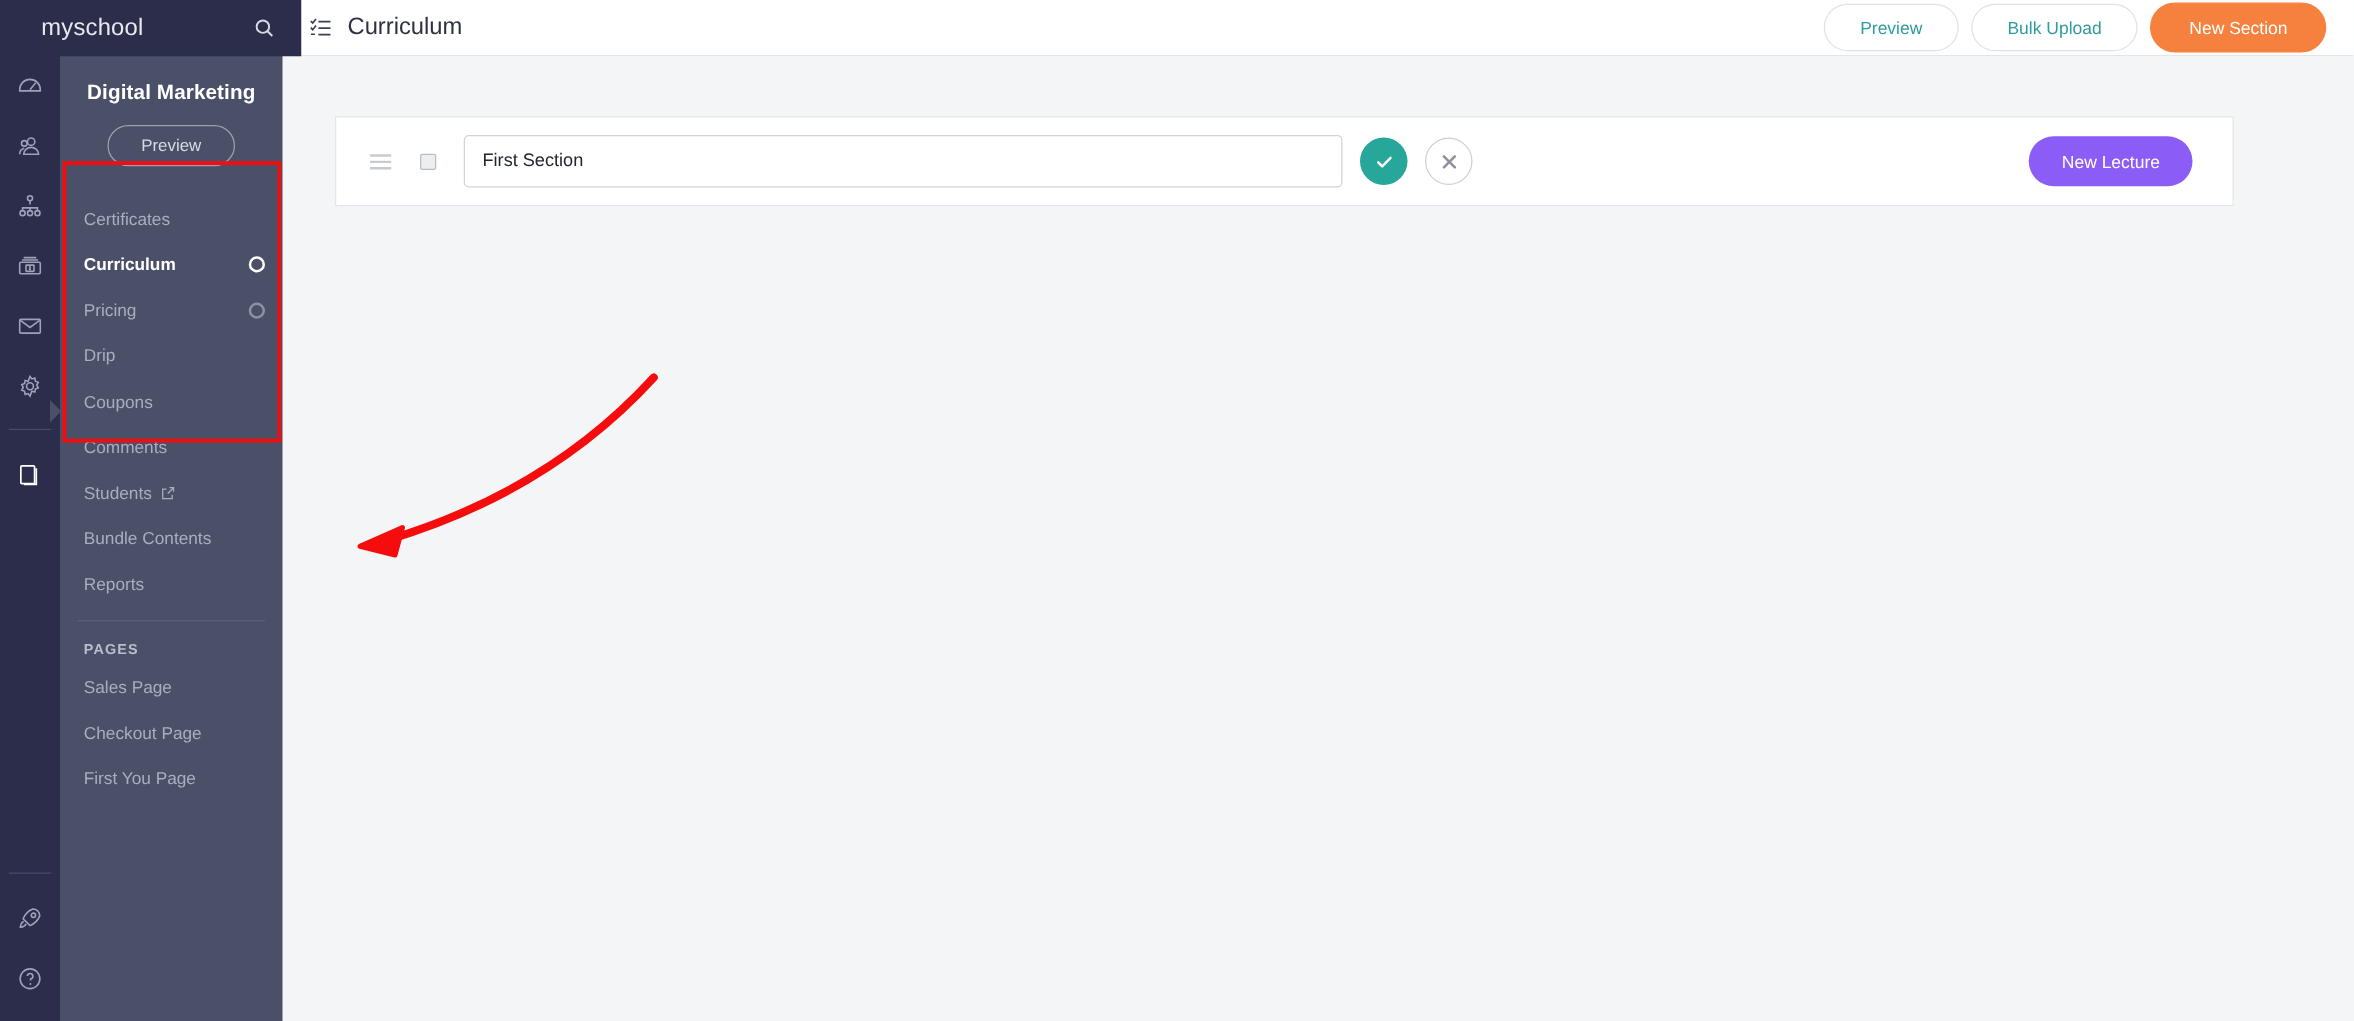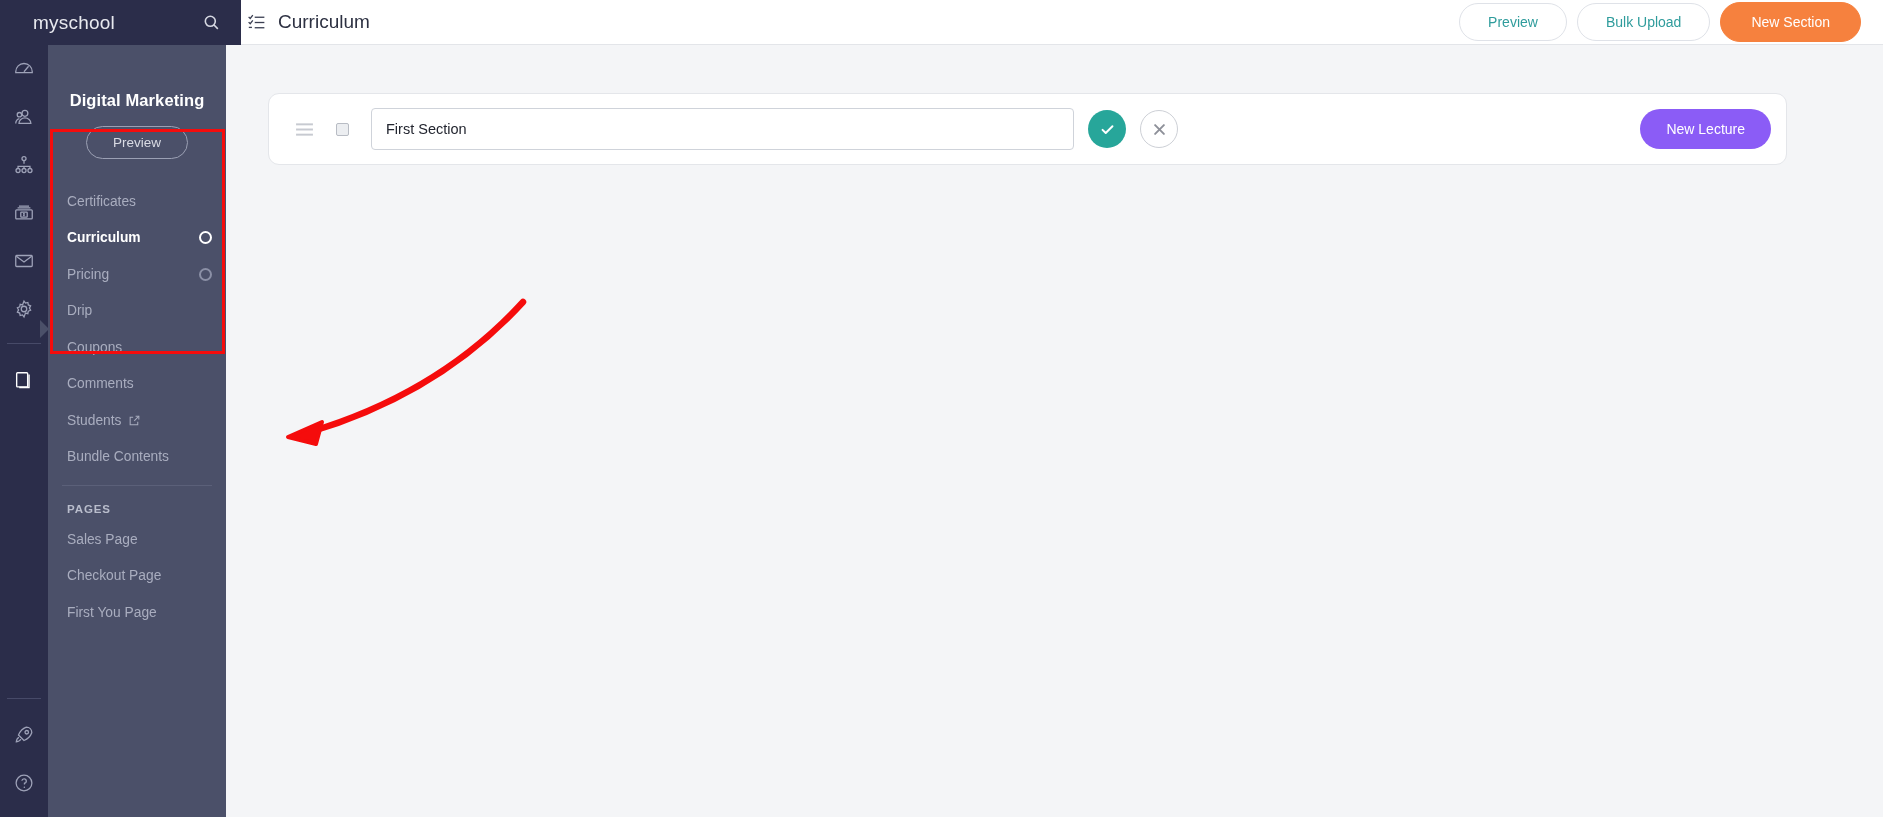--- a/index.html
+++ b/index.html
@@ -51,21 +51,21 @@
   .brand-name {
     color: #e8e9ef; font-size: 19px; margin-left: 18px; letter-spacing: .2px;
   }
   .brand-search { margin-left: auto; margin-right: 20px; display:flex; cursor: pointer; }
 
   
   .sidebar {
     width: 178px; flex: 0 0 178px;
     background: #4b5069;
     height: 817px;
-    padding-top: 71px;
+    padding-top: 45px;
     position: relative;
     overflow: hidden;
   }
   .course-title {
     color: #ffffff; font-size: 16.5px; font-weight: bold;
     text-align: center; margin-top: 20px; letter-spacing: .1px;
   }
   .preview-wrap { display: flex; justify-content: center; margin-top: 16px; }
   .preview-btn {
     border: 1px solid #9ba0b4; border-radius: 18px;
@@ -125,23 +125,23 @@
   .btn-ghost { background: #ffffff; border: 1px solid #dfe2e8; color: #2f9c9c; }
   .btn-primary { background: #f6813e; border: 1px solid #f6813e; color: #ffffff; padding: 12px 30px; }
 
   .content { flex: 1 1 auto; position: relative; overflow: hidden; }
 
   .section-card {
     position: absolute; left: 42px; top: 48px;
     width: 1519px; height: 72px;
     background: #ffffff;
     border: 1px solid #e4e6ea;
-    border-radius: 11px;
-    display: flex; align-items: center;
-    padding: 0 15px 0 26px;
+    border-radius: 1px;
+    display: flex; align-items: center;
+    padding: 0 32px 0 26px;
   }
   .drag-handle { display: flex; cursor: grab; margin-right: 22px; }
   .sec-checkbox {
     width: 13px; height: 13px; border: 1px solid #b8bcc4;
     background: #eceef1; border-radius: 2px; cursor: pointer;
     margin-right: 22px; flex: 0 0 13px;
   }
   .sec-input {
     width: 703px; height: 42px;
     border: 1px solid #cfd3da; border-radius: 4px;
@@ -293,20 +293,23 @@
         <span class="nav-ext">
           <svg width="13" height="13" viewBox="0 0 24 24" fill="none" stroke="#a9adbf" stroke-width="1.9">
             <path d="M14 4h6v6"></path>
               <path d="M20 4l-8.5 8.5"></path>
             <path d="M18 14.5V20H4V6h5.5"></path>
           </svg>
         </span>
       </div>
       <div class="nav-item">
         <span class="nav-label">Bundle Contents</span>
+      </div>
+      <div class="nav-item">
+        <span class="nav-label">Reports</span>
       </div>
     </div>
 
     <div class="nav-sep"></div>
     <div class="pages-head">PAGES</div>
     <div class="nav-list" style="margin-top:0">
       <div class="nav-item">
         <span class="nav-label">Sales Page</span>
       </div>
       <div class="nav-item">

